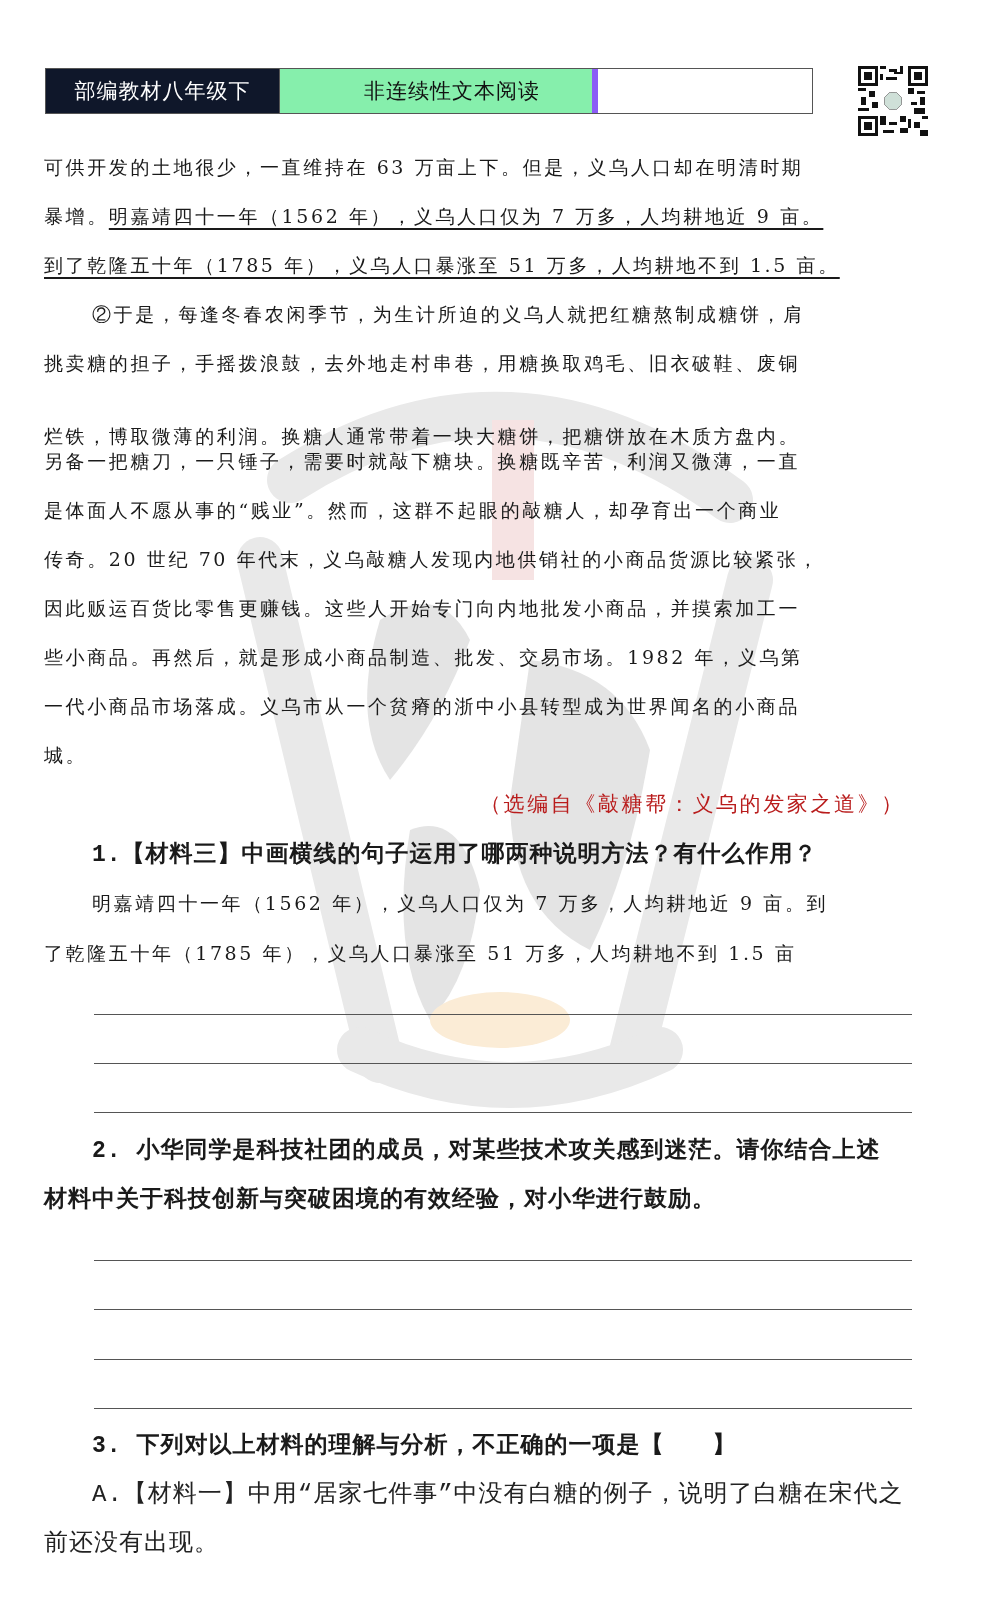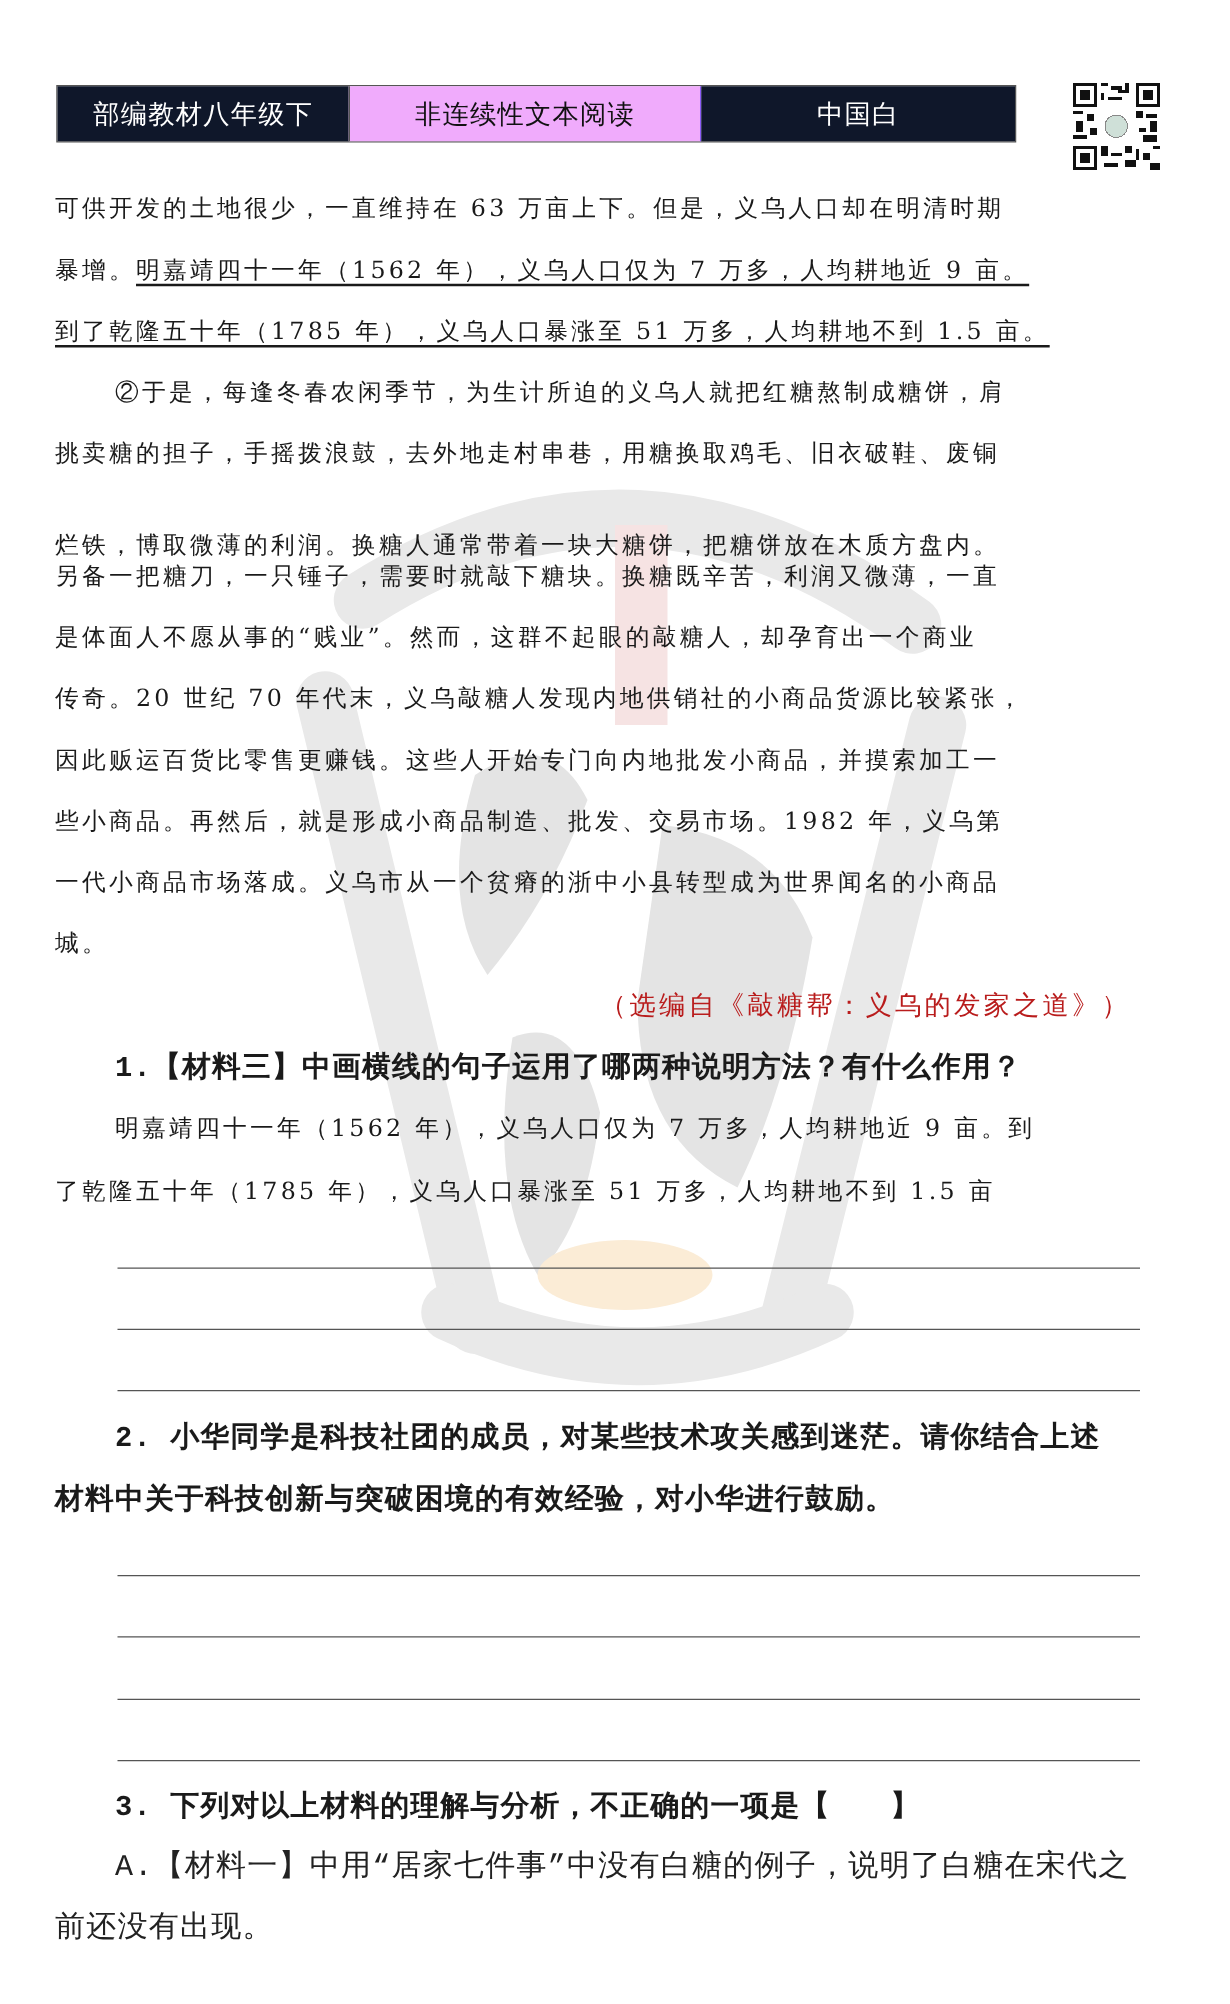--- a/index.html
+++ b/index.html
@@ -15,21 +15,21 @@
   .header {
     position: absolute; left: 45px; top: 68px; width: 768px; height: 46px;
     display: flex; border: 1px solid #555; box-sizing: border-box; z-index: 2;
   }
   .header .cell {
     display: flex; align-items: center; justify-content: center;
     font-family: "DejaVu Sans", "Liberation Sans", sans-serif;
     font-size: 21px; letter-spacing: 1px;
   }
   .header .dark { background: #0f172a; color: #ffffff; }
-  .header .light { background: #f0abfc; color: #111; border-left: 1px solid #555; border-right: 1px solid #8b5cf6; }
+  .header .light { background: #86efac; color: #111; border-left: 1px solid #555; border-right: 6px solid #8b5cf6; padding-left: 32px; }
   .c1 { width: 233px; } .c2 { width: 280px; } .c3 { flex: 1; }
   .qr {
     position: absolute; left: 858px; top: 66px; width: 70px; height: 70px; z-index: 2;
   }
   .content { position: absolute; left: 0; top: 0; width: 984px; z-index: 1; }
   .line {
     position: absolute; left: 44px; width: 890px;
     font-size: 19px; line-height: 34px; white-space: nowrap;
     letter-spacing: 2.6px;
   }
@@ -58,21 +58,20 @@
     <path d="M300 300 q90 10 120 90 q-20 120 -60 200 q-80 -40 -80 -150z"></path>
     <path d="M180 470 q50 -20 70 60 q-10 90 -50 130 q-40 -70 -20 -190z"></path>
   </g>
   <rect x="262" y="60" width="42" height="160" fill="#f6e3e3"></rect>
   <ellipse cx="270" cy="660" rx="70" ry="28" fill="#fbecd6"></ellipse>
 </svg>
 
 <div class="header">
   <div class="cell dark c1">部编教材八年级下</div>
   <div class="cell light c2">非连续性文本阅读</div>
-  <div class="cell dark c3">中国白</div>
 </div>
 
 <svg class="qr" viewBox="0 0 25 25" shape-rendering="crispEdges">
   <rect width="25" height="25" fill="#fff"></rect>
   <g fill="#111">
     <rect x="0" y="0" width="7" height="7"></rect>
       <rect x="1" y="1" width="5" height="5" fill="#fff"></rect>
       <rect x="2" y="2" width="3" height="3"></rect>
     <rect x="18" y="0" width="7" height="7"></rect>
       <rect x="19" y="1" width="5" height="5" fill="#fff"></rect>

